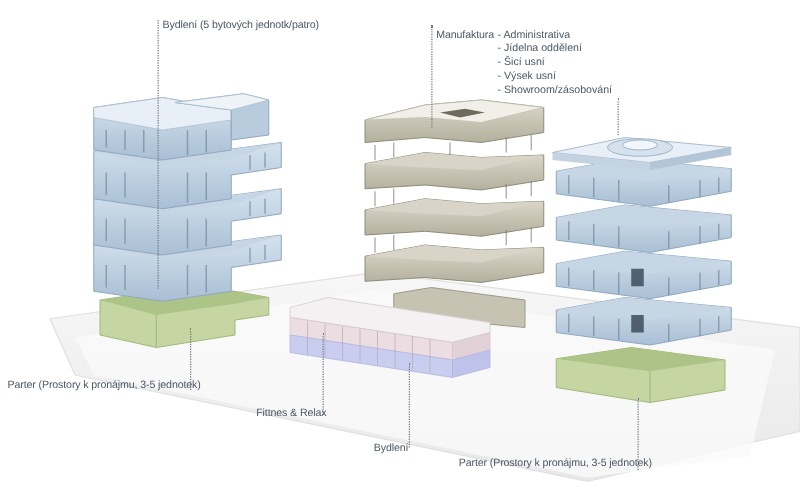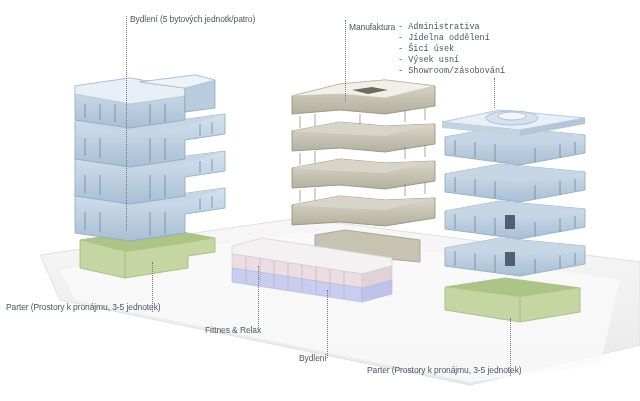--- a/index.html
+++ b/index.html
@@ -1,21 +1,21 @@
 <!DOCTYPE html>
 <html><head>
   <meta charset="utf-8">
   <style>
     html, body { margin: 0; padding: 0; background: #ffffff; }
     body { width: 640px; height: 401px; position: relative; overflow: hidden; font-family: "Liberation Sans", sans-serif; }
     .stage { position: absolute; left: 0; top: 0; width: 616px; height: 401px; }
     .label { position: absolute; font-size: 8.5px; color: #4b5866; white-space: nowrap; line-height: 10px; letter-spacing: -0.1px; }
     .leader { position: absolute; width: 0; border-left: 1px dotted #6f7780; }
     .list { position: absolute; font-size: 8.5px; color: #4b5866; line-height: 11px; }
-    .list div { white-space: nowrap; font-family: Liberation Mono, monospace; }
+    .list div { white-space: nowrap; }
   </style>
 </head>
 <body>
 
 <div class="stage">
   <svg width="640" height="401" viewBox="0 0 640 401">
     <defs>
       <linearGradient id="siteGrad" x1="0" y1="0" x2="0" y2="1">
         <stop offset="0" stop-color="#f7f7f7"></stop>
         <stop offset="1" stop-color="#e9e9e9"></stop>
@@ -204,21 +204,21 @@
   <div class="leader" style="left:327px; top:290px; height:68px;"></div>
   <div class="leader" style="left:510px; top:318px; height:58px;"></div>
 
   
   <div class="label" style="left:130px; top:14px;">Bydlení (5 bytových jednotk/patro)</div>
 
   <div class="label" style="left:349px; top:22px;">Manufaktura</div>
   <div class="list" style="left:398px; top:22px;">
     <div>- Administrativa</div>
     <div>- Jídelna oddělení</div>
-    <div>- Šicí úsek</div>
+    <div>- Šicí usní</div>
     <div>- Výsek usní</div>
     <div>- Showroom/zásobování</div>
   </div>
 
 
   <div class="label" style="left:6px; top:302px;">Parter (Prostory k pronájmu, 3-5 jednotek)</div>
   <div class="label" style="left:205px; top:325px;">Fittnes &amp; Relax</div>
   <div class="label" style="left:299px; top:353px;">Bydlení</div>
   <div class="label" style="left:367px; top:365px;">Parter (Prostory k pronájmu, 3-5 jednotek)</div>
 </div>

